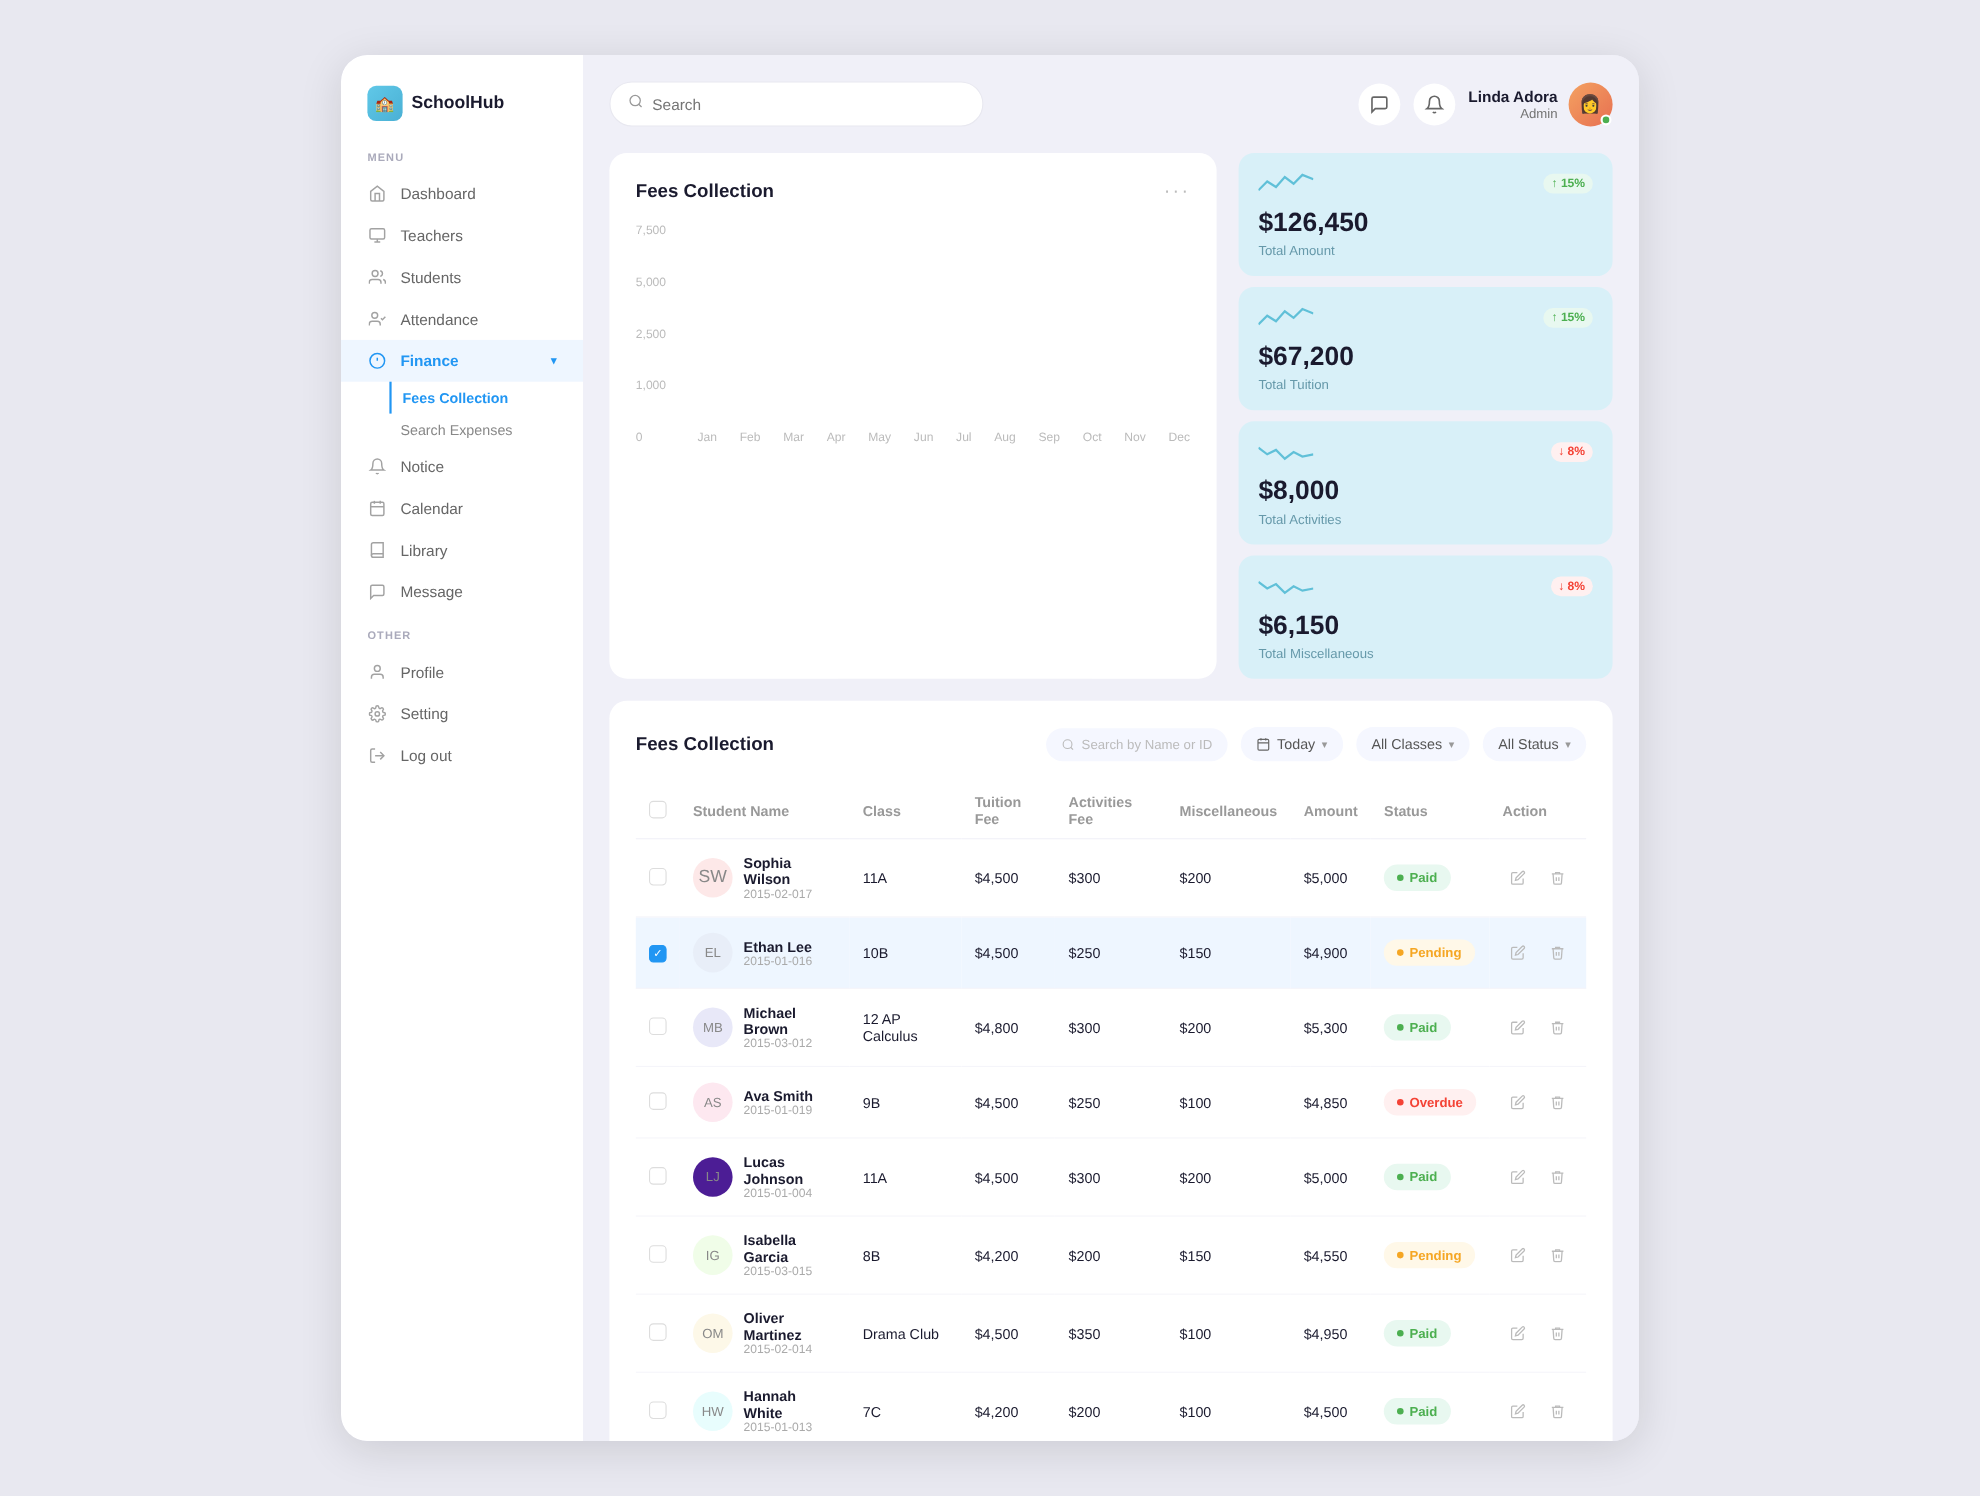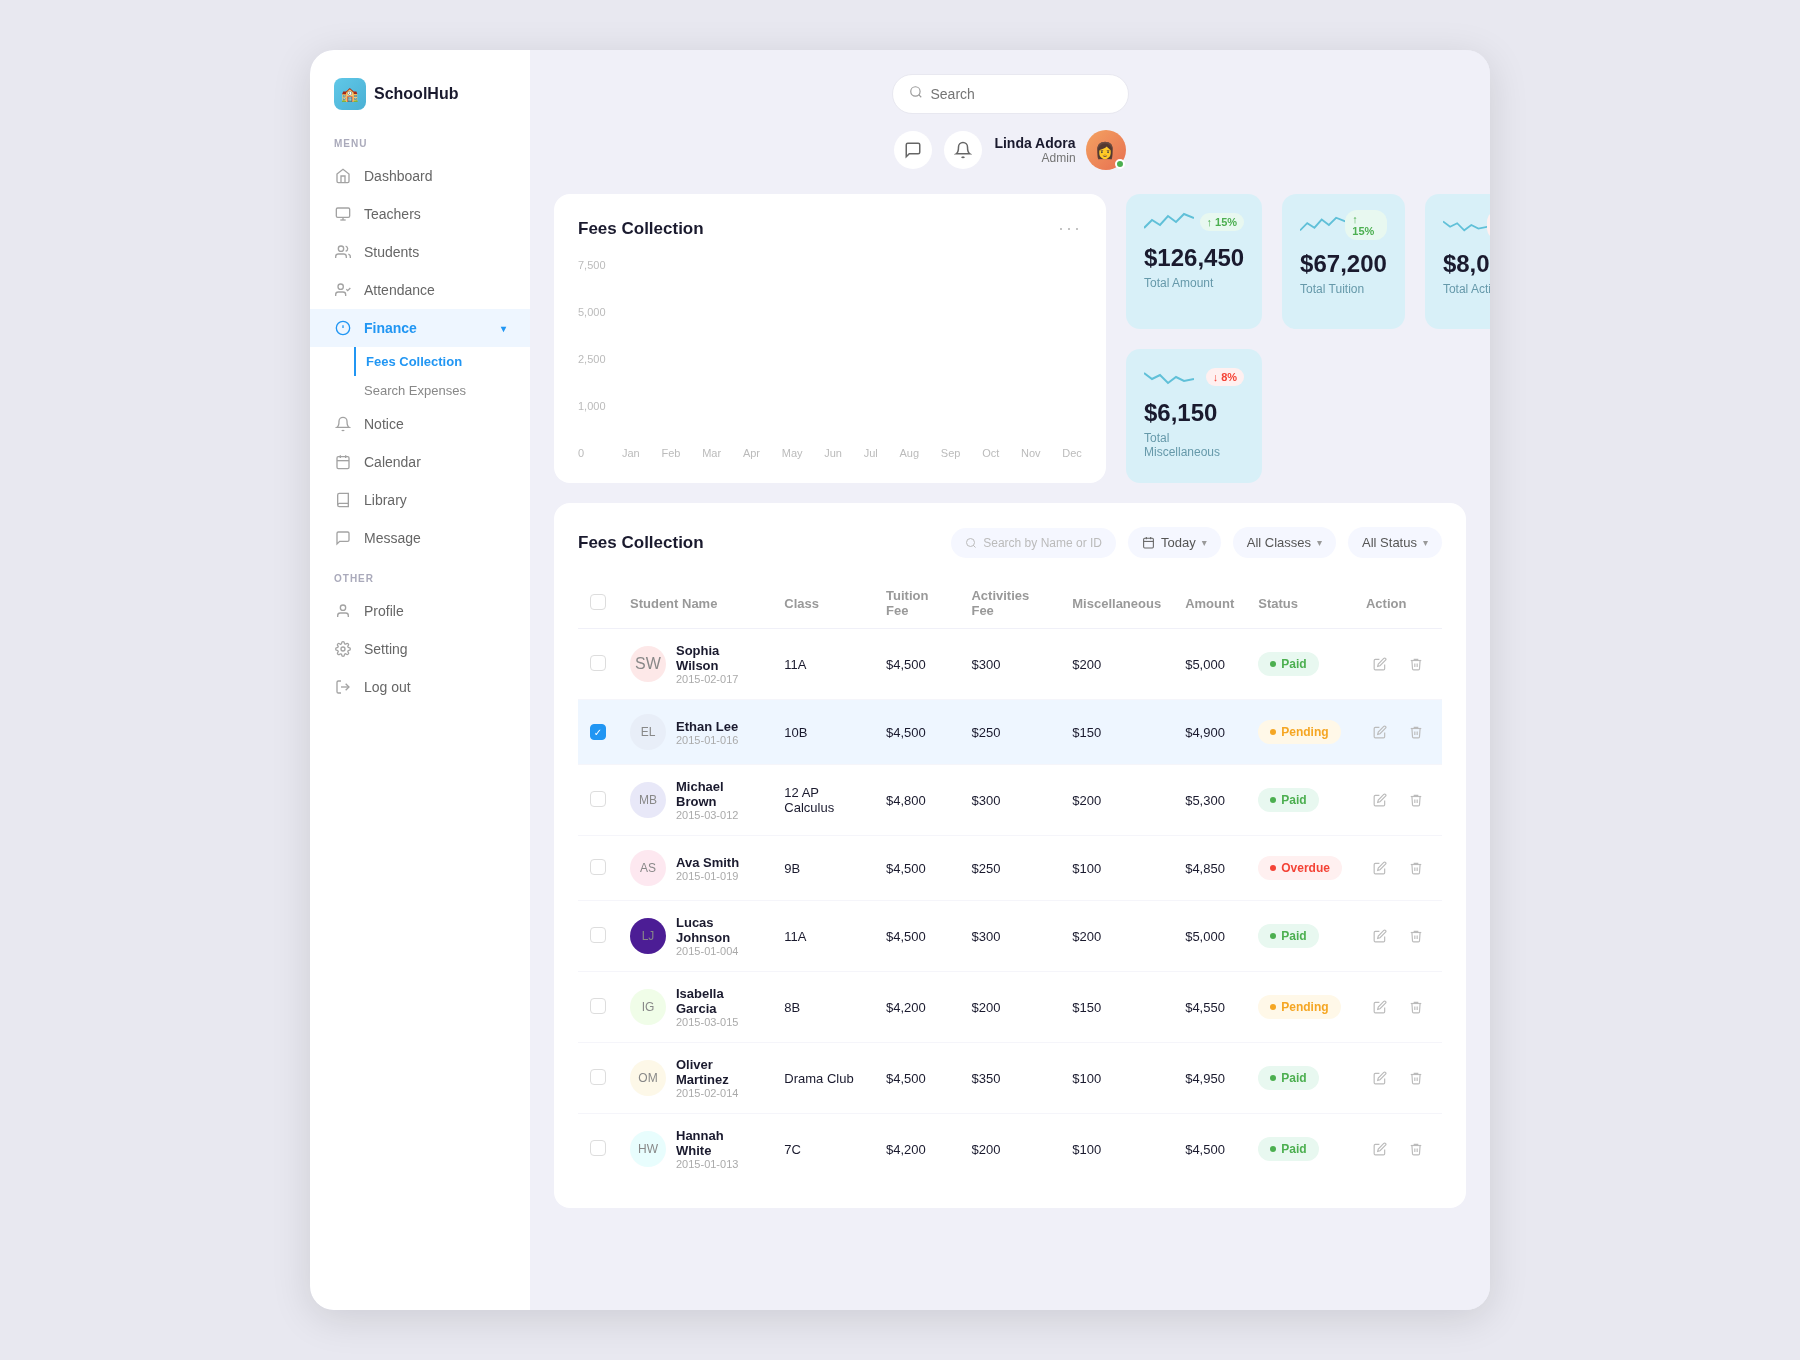--- a/index.html
+++ b/index.html
@@ -123,21 +123,20 @@
       overflow-y: auto;
       background: #f0f0f8;
     }
 
     
     .topbar {
       display: flex;
       align-items: center;
       gap: 8px;
       margin-bottom: 24px;
-      flex-direction: column;
     }
     .search-box {
       flex: 1;
       max-width: 340px;
       display: flex;
       align-items: center;
       background: #fff;
       border-radius: 24px;
       padding: 10px 16px;
       gap: 8px;
@@ -253,21 +252,21 @@
       top: 0;
       bottom: 20px;
     }
     .chart-svg {
       width: 100%;
       height: 100%;
     }
     .chart-months {
       position: absolute;
       bottom: 0;
-      left: 44px;
+      left: 56px;
       right: 0;
       display: flex;
       justify-content: space-between;
       font-size: 11px;
       color: #bbb;
     }
     .tooltip-box {
       position: absolute;
       top: -8px;
       left: calc(56% - 50px);
@@ -287,23 +286,23 @@
       left: 50%;
       transform: translateX(-50%);
       border: 5px solid transparent;
       border-top-color: #1a1a2e;
       border-bottom: none;
     }
 
     
     .stat-cards {
       display: grid;
-      grid-template-columns: 1fr 1fr 1fr;
+      grid-template-columns: 1fr;
       grid-template-rows: 1fr 1fr;
-      gap: 20px;
+      gap: 10px;
     }
     .stat-card {
       border-radius: 14px;
       padding: 16px 18px;
       background: #d8f0f8;
     }
     .stat-card-header {
       display: flex;
       align-items: center;
       justify-content: space-between;

